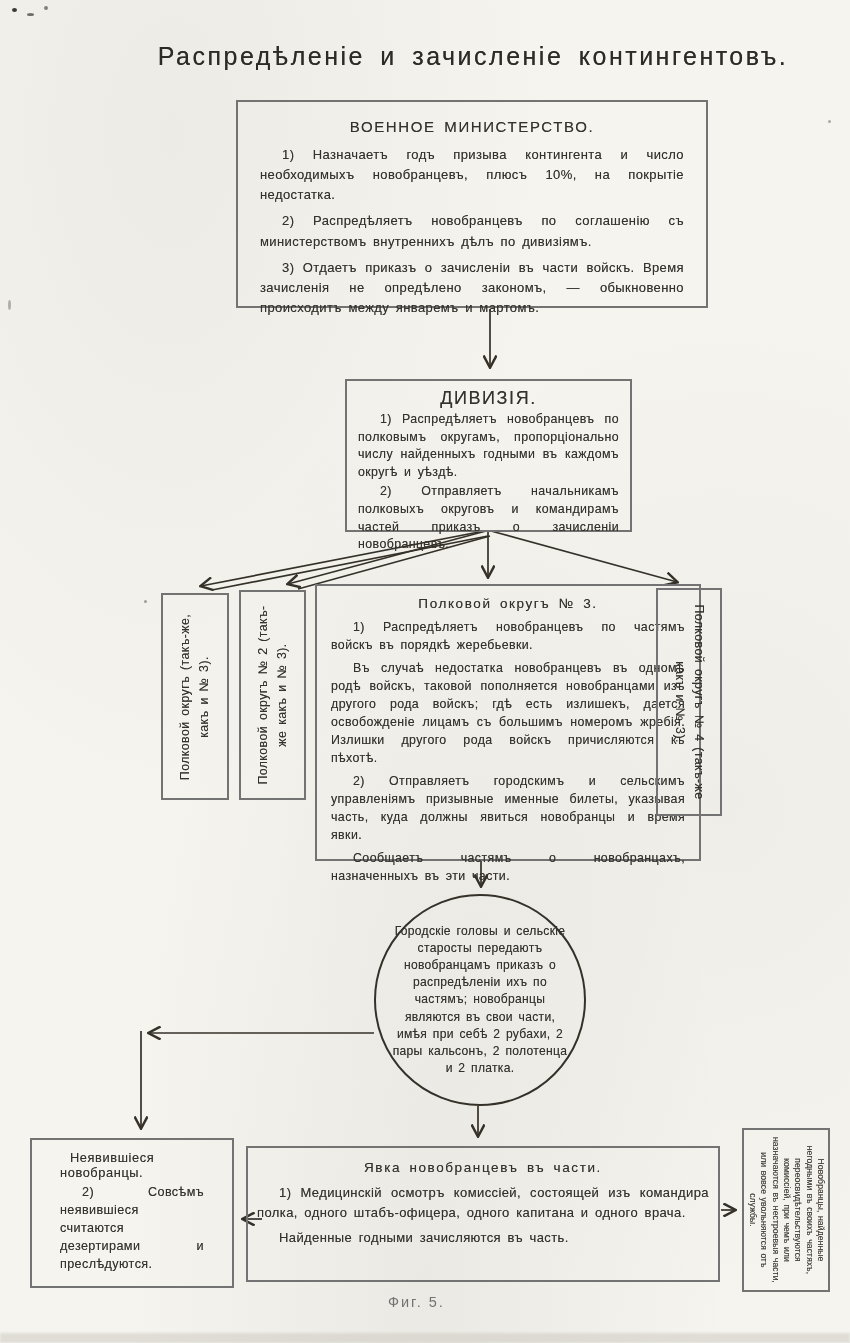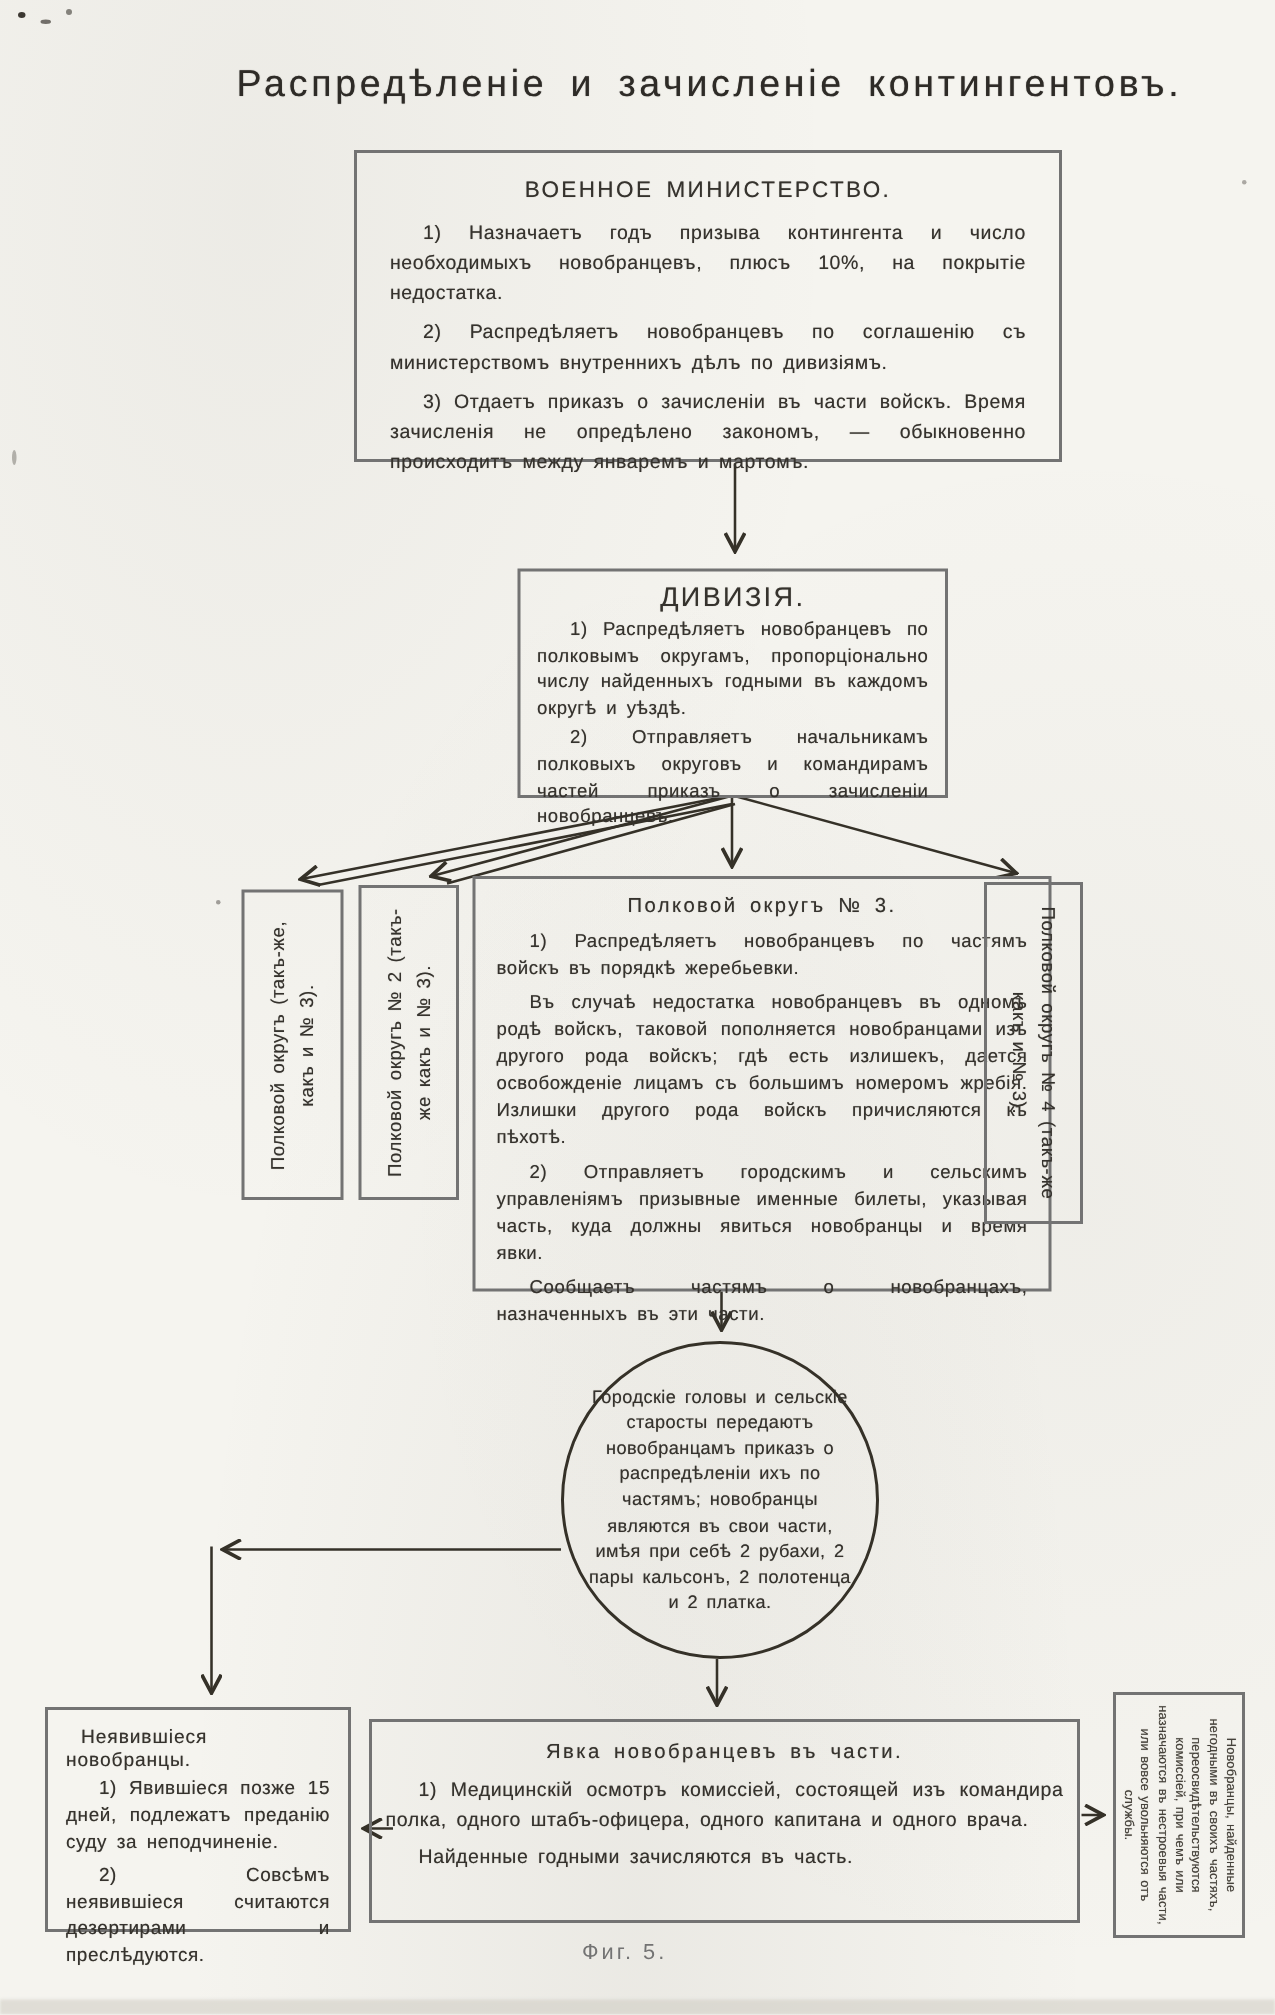--- a/index.html
+++ b/index.html
@@ -55,21 +55,21 @@
   .circle{
     position:absolute;left:374px;top:894px;width:212px;height:212px;
     border:2px solid #353128;border-radius:50%;box-sizing:border-box;
     display:flex;align-items:center;justify-content:center;
     text-shadow:0 0 .5px rgba(53,49,40,.55);
   }
   .circle .ctext{
     width:178px;text-align:center;font-size:12.1px;line-height:1.42;
     letter-spacing:.3px;word-spacing:2px;
   }
-  .noshow{left:30px;top:1138px;width:204px;height:150px;padding:10px 12px;}
+  .noshow{left:30px;top:1138px;width:204px;height:150px;padding:10px 28px;}
   .noshow .bhead{font-size:12.8px;letter-spacing:.6px;margin-bottom:4px;text-align:left;text-indent:10px;}
   .noshow p{font-size:12.6px;line-height:1.42;margin-top:4px;}
   .arrival{left:246px;top:1146px;width:474px;height:136px;padding:12px 9px;}
   .arrival .bhead{font-size:13.5px;margin-bottom:8px;}
   .arrival p{font-size:13px;line-height:1.5;}
   .unfit{left:742px;top:1128px;width:88px;height:164px;}
   .unfit .vtext{
     width:148px;transform:translate(-50%,-50%) rotate(90deg);
     font-size:8.6px;line-height:1.32;letter-spacing:.1px;word-spacing:1px;
     text-align:center;color:#45413a;
@@ -162,21 +162,20 @@
   <div class="fbox vbox district4">
     <span class="vtext">Полковой округъ № 4 (такъ-же какъ и № 3).</span>
   </div>
 
   <div class="circle">
     <span class="ctext">Городскіе головы и сельскіе старосты передаютъ новобранцамъ приказъ о распредѣленіи ихъ по частямъ; новобранцы являются въ свои части, имѣя при себѣ 2 рубахи, 2 пары кальсонъ, 2 полотенца и 2 платка.</span>
   </div>
 
   <div class="fbox noshow">
     <div class="bhead">Неявившіеся новобранцы.</div>
-    <p>1) Явившіеся позже 15 дней, подлежатъ преданію суду за неподчиненіе.</p>
     <p>2) Совсѣмъ неявившіеся считаются дезертирами и преслѣдуются.</p>
   </div>
 
   <div class="fbox arrival">
     <div class="bhead">Явка новобранцевъ въ части.</div>
     <p>1) Медицинскій осмотръ комиссіей, состоящей изъ командира полка, одного штабъ-офицера, одного капитана и одного врача.</p>
     <p>Найденные годными зачисляются въ часть.</p>
   </div>
 
   <div class="fbox vbox unfit">

